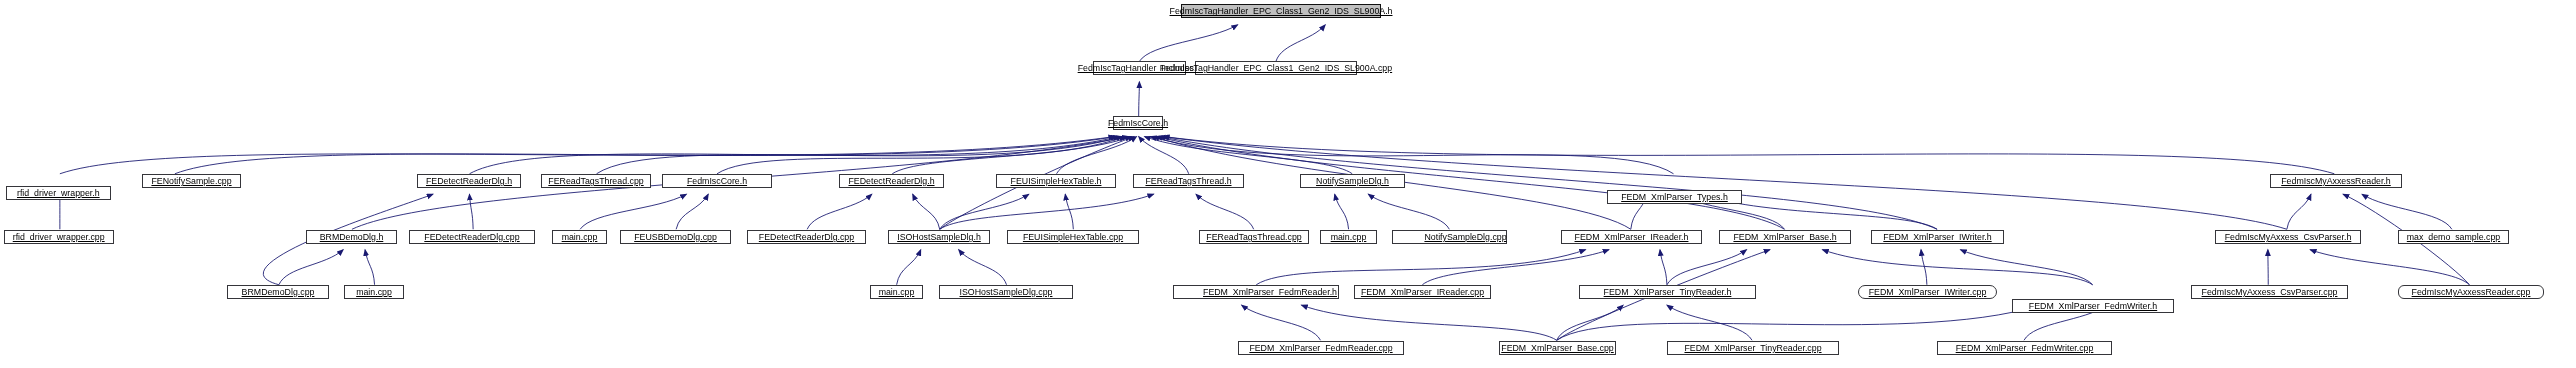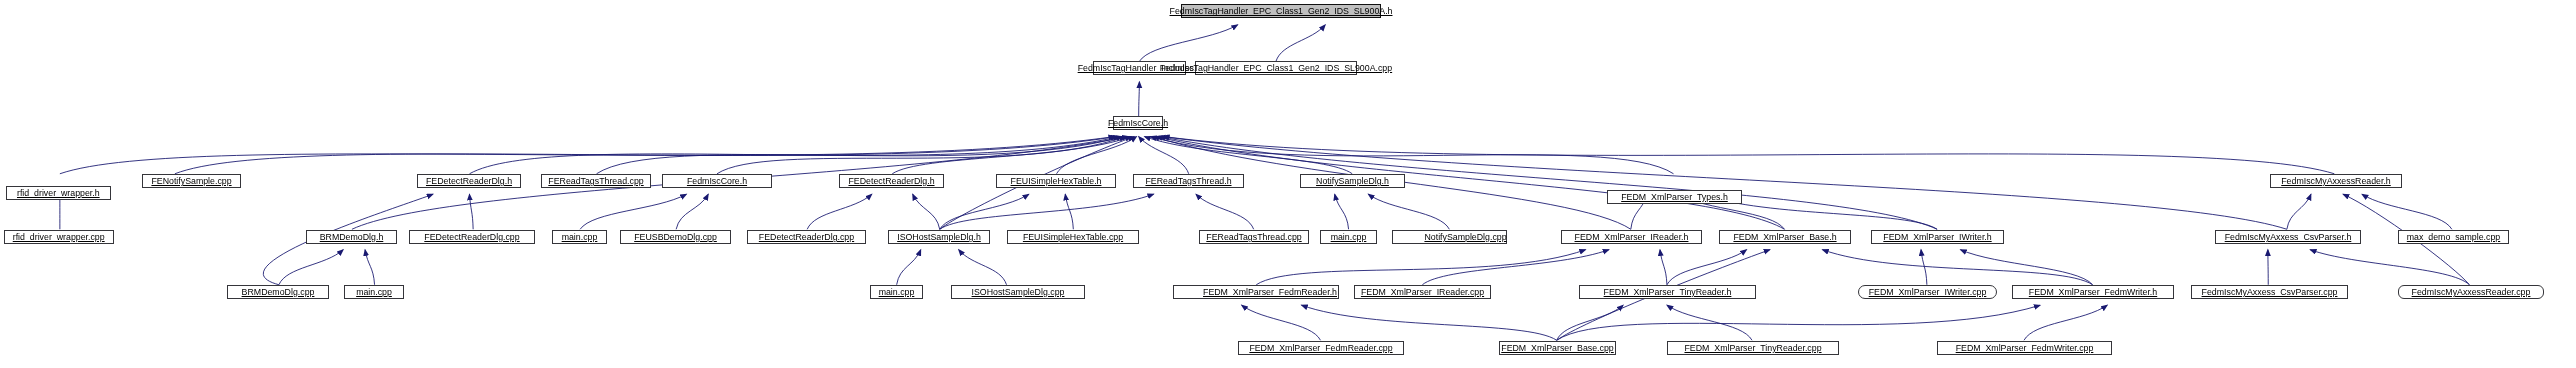--- a/index.html
+++ b/index.html
@@ -116,26 +116,26 @@
       <div class="node" title="main.cpp" style="left: 1320px; top: 230px; width: 57px;">main.cpp</div>
       <div class="node" title="NotifySampleDlg.cpp" style="left: 1392px; top: 230px; width: 115px; padding-left: 32px;">NotifySampleDlg.cpp</div>
       <div class="node" title="FEDM_XmlParser_IReader.h" style="left: 1561px; top: 230px; width: 141px;">FEDM_XmlParser_IReader.h</div>
       <div class="node" title="FEDM_XmlParser_Base.h" style="left: 1719px; top: 230px; width: 132px;">FEDM_XmlParser_Base.h</div>
       <div class="node" title="FEDM_XmlParser_IWriter.h" style="left: 1871px; top: 230px; width: 133px;">FEDM_XmlParser_IWriter.h</div>
       <div class="node" title="FedmIscMyAxxess_CsvParser.h" style="left: 2215px; top: 230px; width: 146px;">FedmIscMyAxxess_CsvParser.h</div>
       <div class="node" title="max_demo_sample.cpp" style="left: 2398px; top: 230px; width: 111px;">max_demo_sample.cpp</div>
       <div class="node" title="BRMDemoDlg.cpp" style="left: 227px; top: 285px; width: 102px;">BRMDemoDlg.cpp</div>
       <div class="node" title="main.cpp" style="left: 344px; top: 285px; width: 60px;">main.cpp</div>
       <div class="node" title="main.cpp" style="left: 870px; top: 285px; width: 53px;">main.cpp</div>
-      <div class="node" title="ISOHostSampleDlg.cpp" style="left: 939px; top: 285px; width: 134px; margin-left: 12px;">ISOHostSampleDlg.cpp</div>
+      <div class="node" title="ISOHostSampleDlg.cpp" style="left: 939px; top: 285px; width: 134px;">ISOHostSampleDlg.cpp</div>
       <div class="node" title="FEDM_XmlParser_FedmReader.h" style="left: 1173px; top: 285px; width: 166px; padding-left: 28px;">FEDM_XmlParser_FedmReader.h</div>
       <div class="node" title="FEDM_XmlParser_IReader.cpp" style="left: 1354px; top: 285px; width: 137px;">FEDM_XmlParser_IReader.cpp</div>
       <div class="node" title="FEDM_XmlParser_TinyReader.h" style="left: 1579px; top: 285px; width: 177px;">FEDM_XmlParser_TinyReader.h</div>
       <div class="node" title="FEDM_XmlParser_IWriter.cpp" style="left: 1858px; top: 285px; width: 139px; border-radius: 7px;">FEDM_XmlParser_IWriter.cpp</div>
-      <div class="node" title="FEDM_XmlParser_FedmWriter.h" style="left: 2012px; top: 285px; width: 162px;">FEDM_XmlParser_FedmWriter.h</div>
+      <div class="node" title="FEDM_XmlParser_FedmWriter.h" style="left: 2012px; top: 299px; width: 162px;">FEDM_XmlParser_FedmWriter.h</div>
       <div class="node" title="FedmIscMyAxxess_CsvParser.cpp" style="left: 2191px; top: 285px; width: 157px;">FedmIscMyAxxess_CsvParser.cpp</div>
       <div class="node" title="FedmIscMyAxxessReader.cpp" style="left: 2398px; top: 285px; width: 146px; border-radius: 6px;">FedmIscMyAxxessReader.cpp</div>
       <div class="node" title="FEDM_XmlParser_FedmReader.cpp" style="left: 1238px; top: 341px; width: 166px;">FEDM_XmlParser_FedmReader.cpp</div>
       <div class="node" title="FEDM_XmlParser_Base.cpp" style="left: 1499px; top: 341px; width: 117px;">FEDM_XmlParser_Base.cpp</div>
       <div class="node" title="FEDM_XmlParser_TinyReader.cpp" style="left: 1667px; top: 341px; width: 172px;">FEDM_XmlParser_TinyReader.cpp</div>
       <div class="node" title="FEDM_XmlParser_FedmWriter.cpp" style="left: 1937px; top: 341px; width: 175px;">FEDM_XmlParser_FedmWriter.cpp</div>
     </div>
 </div>
 
 

